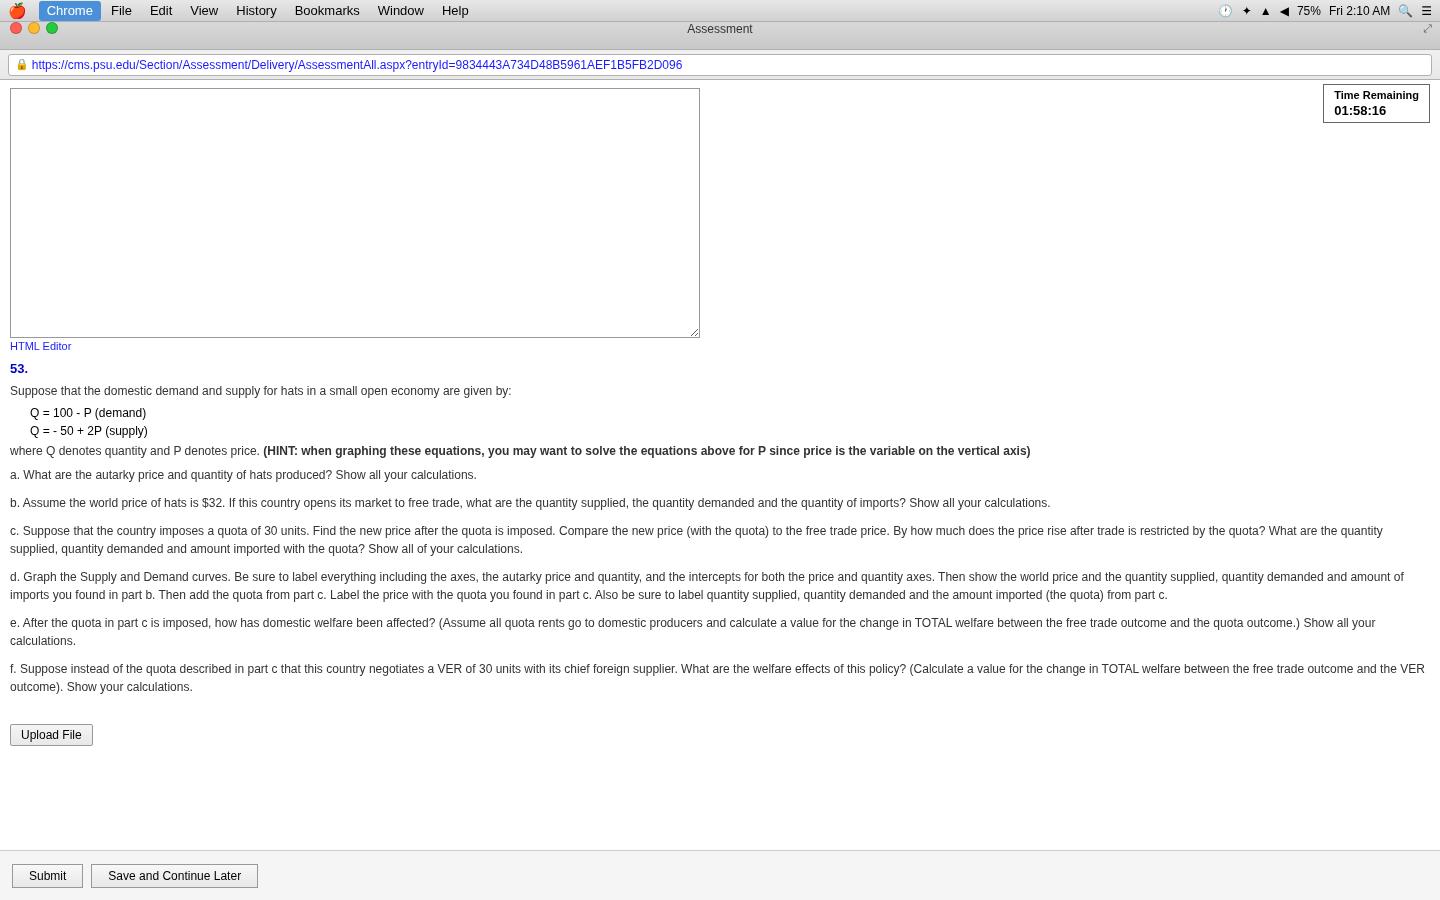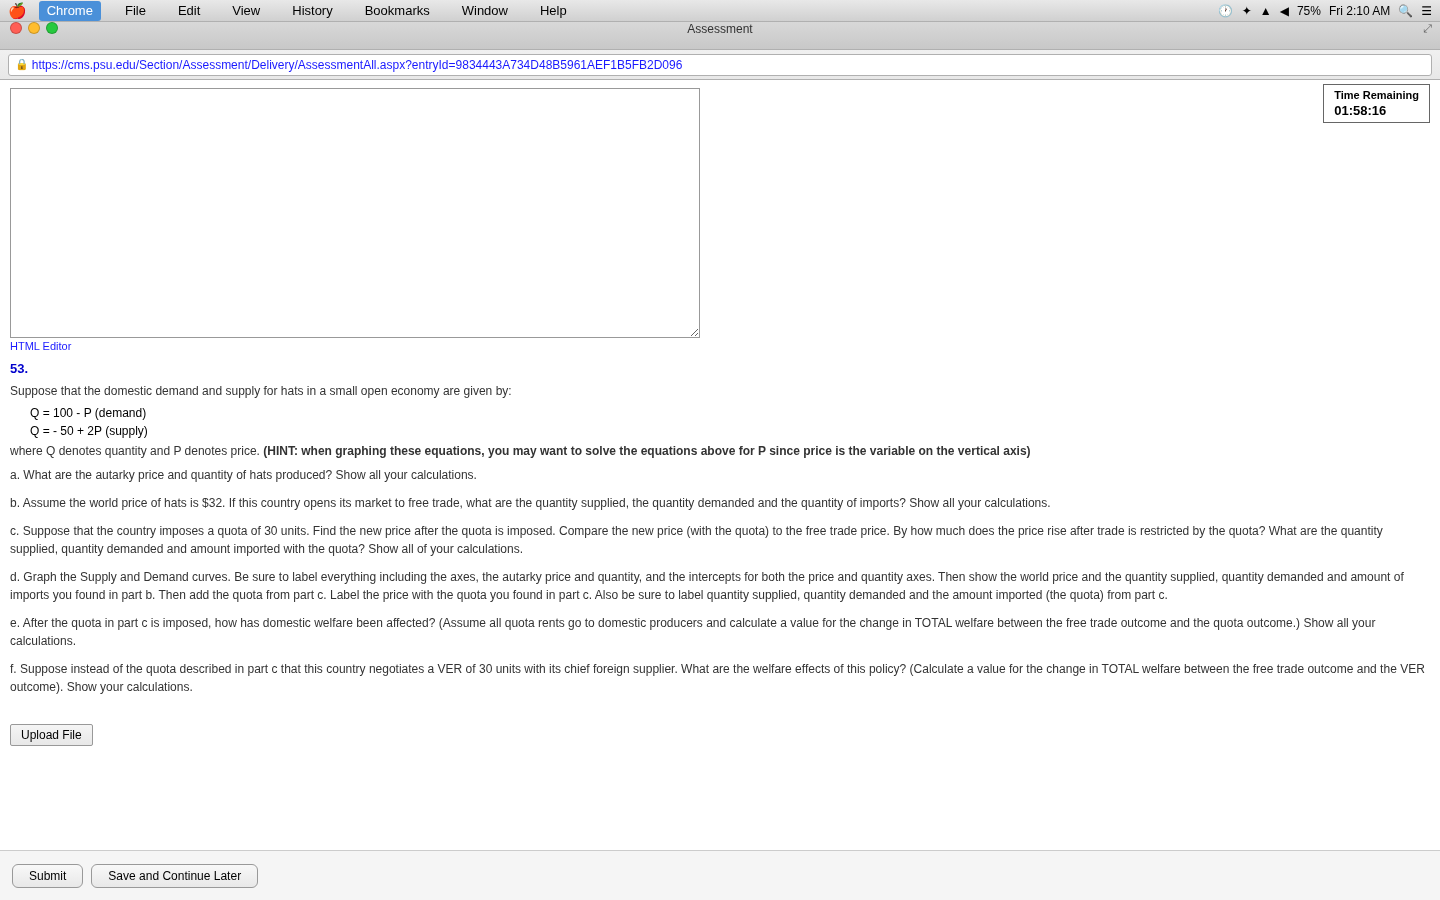--- a/index.html
+++ b/index.html
@@ -22,21 +22,21 @@
       font-size: 13px;
       border-bottom: 1px solid #b0b0b0;
       position: relative;
     }
     .menubar-apple {
       margin-right: 12px;
       font-size: 15px;
     }
     .menubar-items {
       display: flex;
-      gap: 16px;
+      gap: 2px;
     }
     .menubar-item {
       padding: 0 8px;
       cursor: pointer;
       border-radius: 3px;
       line-height: 20px;
     }
     .menubar-item.active {
       background: #4a90d9;
       color: white;
@@ -224,21 +224,21 @@
       align-items: center;
       padding: 0 12px;
       gap: 8px;
     }
     .action-btn {
       border: 1px solid #999;
       background: linear-gradient(to bottom, #f8f8f8, #e8e8e8);
       padding: 4px 16px;
       font-size: 12px;
       cursor: pointer;
-      border-radius: 6px;
+      border-radius: 0;
     }
   </style>
 </head>
 <body>
 
 <div class="menubar">
   <span class="menubar-apple">🍎</span>
   <div class="menubar-items">
     <span class="menubar-item active">Chrome</span>
     <span class="menubar-item">File</span>

